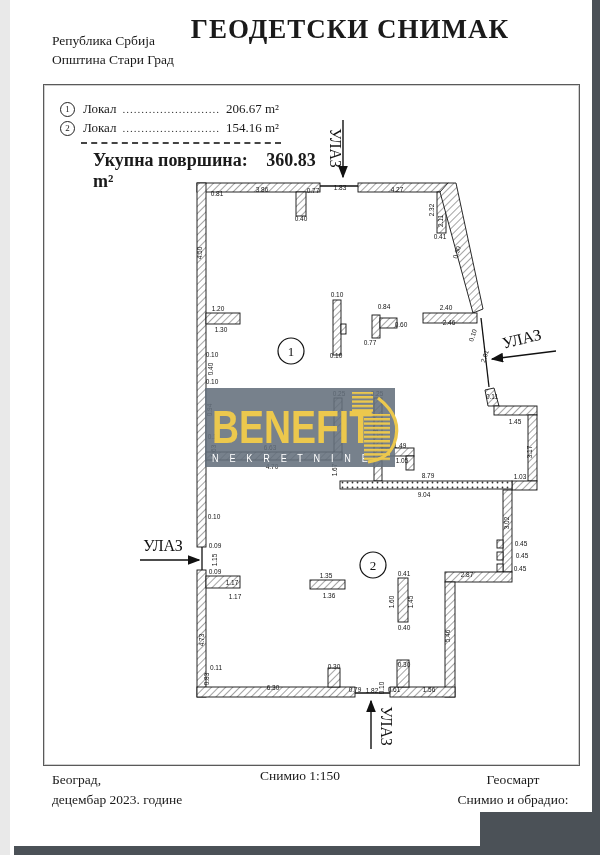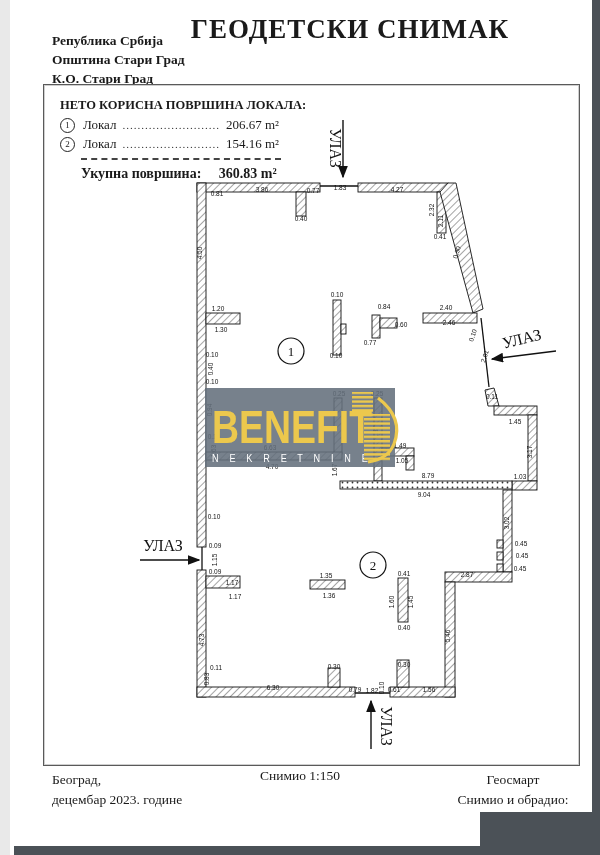--- a/index.html
+++ b/index.html
@@ -2,65 +2,63 @@
 <html><head>
 <meta charset="utf-8">
 <style>
   html,body{margin:0;padding:0;}
   body{
     width:600px;height:855px;position:relative;background:#ffffff;
     font-family:"Liberation Serif", serif;color:#1a1a1a;overflow:hidden;
   }
   .scan-edge{position:absolute;background:#4b5157;}
   .left-margin{position:absolute;left:0;top:0;width:10px;height:855px;background:#e9e9e9;}
-  .header-region{position:absolute;left:52px;top:32px;font-size:13.5px;font-weight:700;line-height:1.4;}
+  .header-region{position:absolute;left:52px;top:32px;font-size:13.5px;font-weight:400;line-height:1.4;}
   .title-block{position:absolute;left:140px;top:14px;width:420px;text-align:center;}
   .doc-title{font-size:27px;font-weight:700;letter-spacing:1px;margin:0;}
   .doc-subtitle{font-size:13.5px;margin-top:4px;}
   .main-frame{position:absolute;left:43px;top:84px;width:535px;height:680px;
     border:1.5px solid #5a5a5a;box-shadow:inset 0 0 0 1px #cfcfcf;}
   .info-box{position:absolute;left:60px;top:98px;width:260px;font-size:13px;}
   .info-heading{font-weight:700;font-size:12.5px;margin-bottom:4px;}
   .info-row{display:flex;align-items:center;margin:3px 0;}
   .circ-num{display:inline-flex;align-items:center;justify-content:center;
     width:13px;height:13px;border:1px solid #222;border-radius:50%;
     font-size:9px;margin-right:8px;flex:0 0 auto;}
   .info-label{margin-right:6px;}
   .dots{letter-spacing:1px;font-size:11px;color:#333;margin-right:6px;}
   .info-value{white-space:nowrap;}
   .sep-dashed{border-top:2px dashed #444;width:200px;margin:6px 0 6px 21px;}
-  .total-row{margin-left:21px;font-weight:700;font-size:14px;}
+  .total-row{margin-left:33px;font-weight:700;font-size:18px;}
   .total-row .tv{margin-left:14px;}
   .footer-left{position:absolute;left:52px;top:770px;font-size:13.5px;line-height:1.45;}
   .footer-center{position:absolute;left:150px;top:768px;width:300px;text-align:center;font-size:13.5px;}
   .footer-right{position:absolute;left:443px;top:770px;width:140px;text-align:center;font-size:13.5px;line-height:1.45;}
   svg#plan-svg{position:absolute;left:0;top:0;}
   .dim{font-family:"Liberation Sans", sans-serif;font-size:6.5px;fill:#111;text-anchor:middle;}
   .entrance-label{font-family:"Liberation Serif", serif;font-size:16px;fill:#111;text-anchor:middle;}
   .area-num{font-family:"Liberation Serif", serif;font-size:13px;fill:#111;text-anchor:middle;}
 </style>
 </head>
 <body>
 
 <div class="left-margin"></div>
 
 <div class="header-region">
   <div>Република Србија</div>
   <div>Општина Стари Град</div>
-  <div>К.О. Стари Град</div>
 </div>
 
 <div class="title-block">
   <div class="doc-title">ГЕОДЕТСКИ СНИМАК</div>
 </div>
 
 <div class="main-frame"></div>
 
 <div class="info-box">
-  <div class="info-heading">НЕТО КОРИСНА ПОВРШИНА ЛОКАЛА:</div>
   <div class="info-row">
     <span class="circ-num">1</span>
     <span class="info-label">Локал</span>
     <span class="dots">..........................</span>
     <span class="info-value">206.67 m²</span>
   </div>
   <div class="info-row">
     <span class="circ-num">2</span>
     <span class="info-label">Локал</span>
     <span class="dots">..........................</span>

